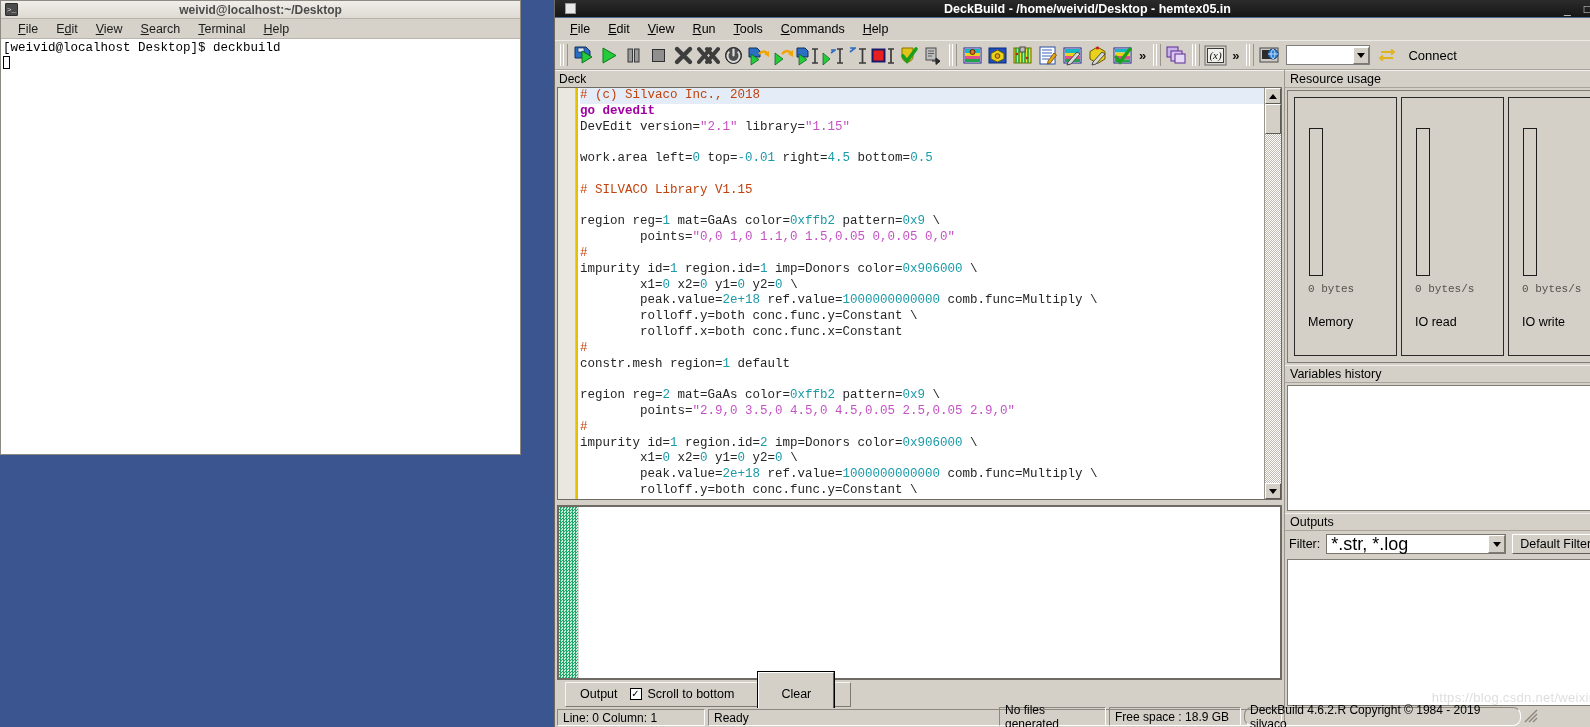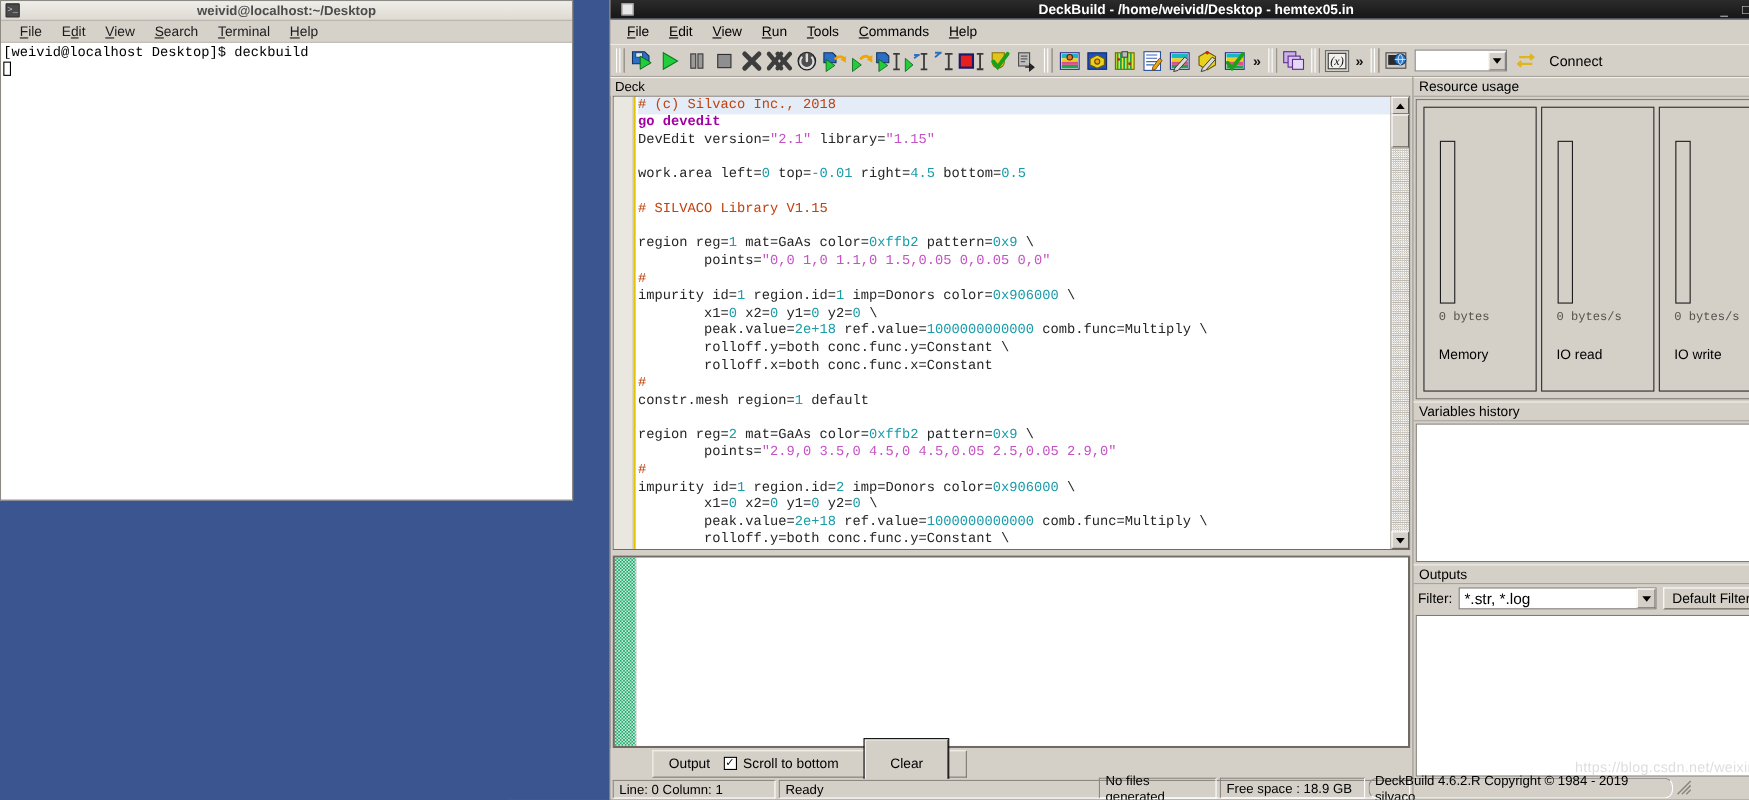--- a/index.html
+++ b/index.html
@@ -196,21 +196,20 @@
   .out-bar {
     height: 28px; display: flex; align-items: center; padding-left: 10px;
     gap: 0px; background: #d4d0c8;
   }
   .out-tab {
     height: 25px; padding: 0 16px 0 14px; display: flex; align-items: center;
     gap: 12px; background: #d4d0c8;
     border-top: 1px solid #f5f3f0; border-left: 1px solid #f5f3f0;
     border-right: 1px solid #7d7971; border-bottom: 1px solid #7d7971;
     font-size: 12.5px;
-    margin-left: 28px;
   }
   .chk {
     width: 12px; height: 12px; background: #fff; border: 1px solid #000;
     display: inline-flex; align-items: center; justify-content: center;
     font-size: 10px; line-height: 10px; color: #000;
   }
   .btn3d {
     padding: 14px 22px; font-size: 12.5px; background: #d4d0c8;
     border: 1px solid #ffffff; border-right-color: #5e5a54; border-bottom-color: #5e5a54;
     outline: 1px solid #000; margin-left: 12px;
@@ -249,21 +248,21 @@
   .res-val { font-family: "Liberation Mono", monospace; font-size: 11px; color: #55514c; margin-top: 7px; margin-left:3px;}
   .res-name { font-size: 12.5px; color: #000; margin-top: 20px; margin-left:3px;}
 
   .rp-white {
     flex: 1; background: #fff; border: 1px solid #7e7a74; margin: 2px;
   }
   .filter-row { display: flex; align-items: center; gap: 6px; padding: 3px 4px; }
   .filter-lbl { font-size: 12.5px; }
   .filter-combo {
     width: 180px; height: 20px; background: #fff; border: 1px solid #7a766f;
-    display: flex; align-items: center; padding-left: 4px; font-size: 14px;
+    display: flex; align-items: center; padding-left: 4px; font-size: 18px;
   }
   .filter-combo .arrowbox {
     margin-left: auto; width: 17px; height: 18px; background: #d4d0c8;
     border: 1px solid #fff; border-right-color:#7d7a74; border-bottom-color:#7d7a74;
     display: flex; align-items: center; justify-content: center;
   }
   .filter-btn {
     padding: 2px 7px; font-size: 12.5px; background: #d4d0c8;
     border: 1px solid #ffffff; border-right-color: #5e5a54; border-bottom-color: #5e5a54;
   }

